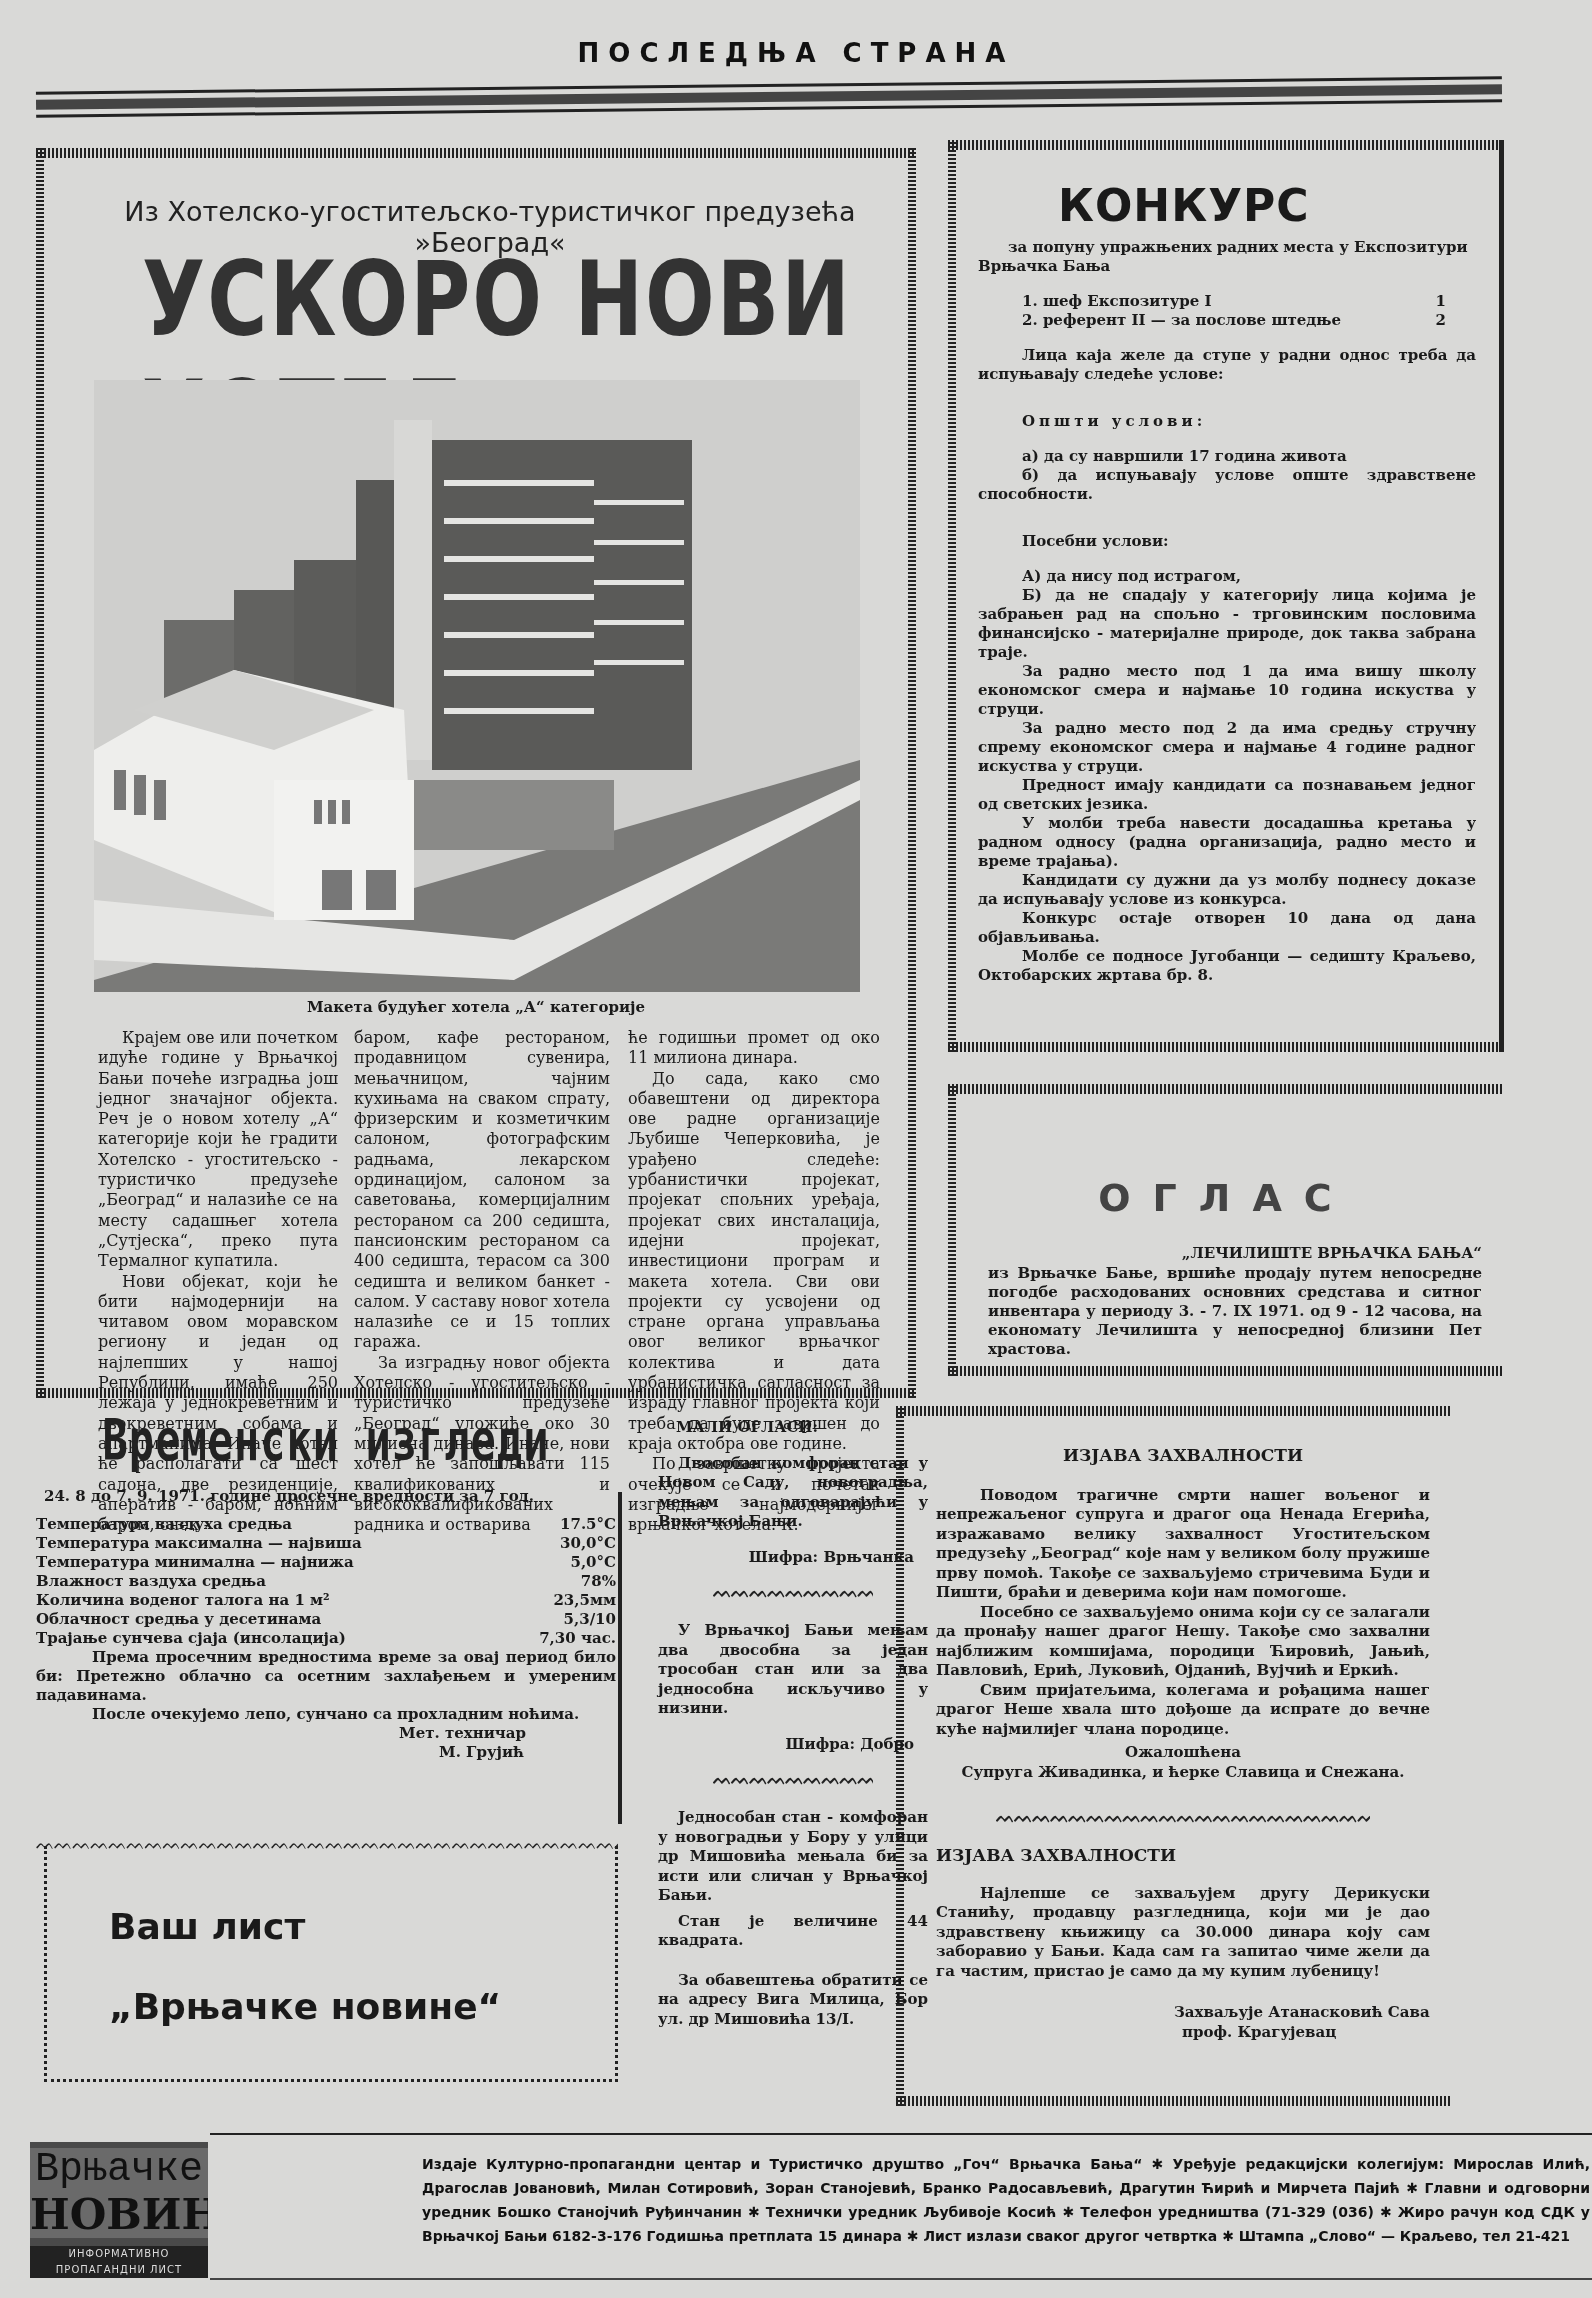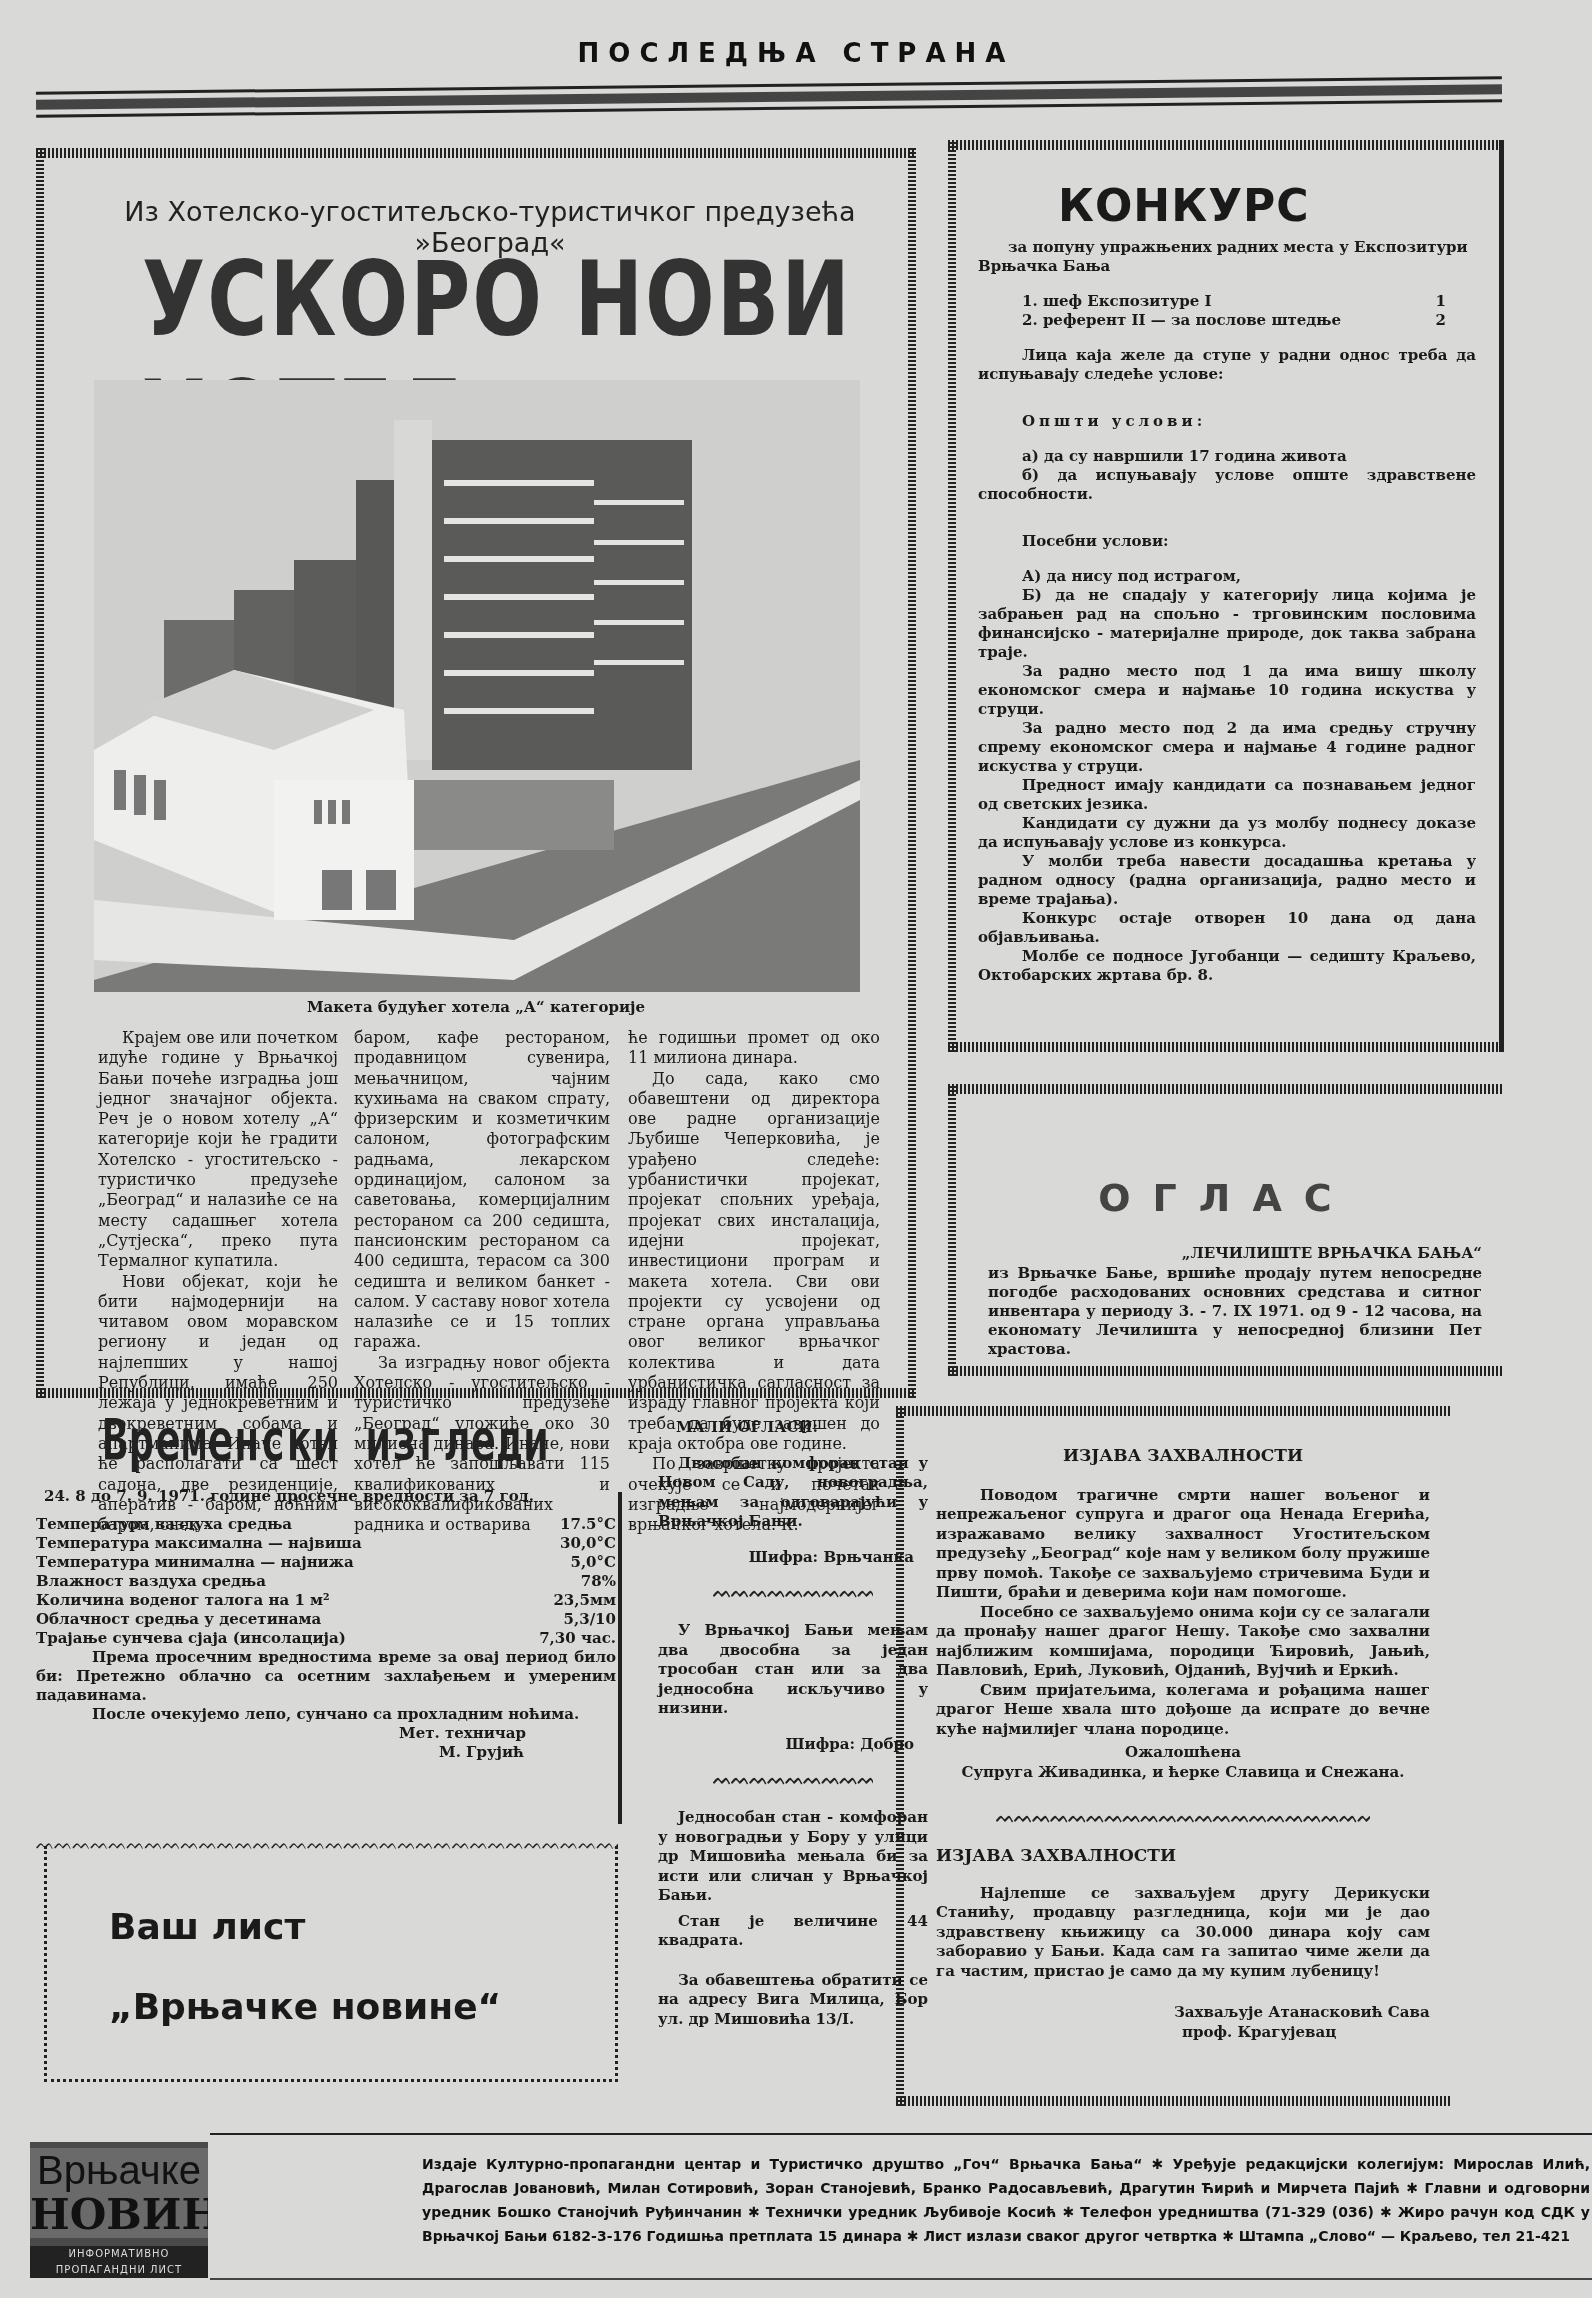--- a/index.html
+++ b/index.html
@@ -82,21 +82,21 @@
   
   #mali { left: 658px; top: 1418px; width: 270px; font-weight: 700; font-size: 15px; line-height: 19.5px; }
   .m-title { font-size: 15px; margin-bottom: 16px; margin-left: 18px; }
   .m-ad { text-align: justify; text-indent: 20px; }
   .m-code { text-align: right; margin: 16px 14px 16px 0; }
   .m-wave { margin: 10px auto 20px; width: 160px; }
 
   
   .f-logo { position: absolute; left: 30px; top: 2142px; width: 178px; height: 136px; background: #4a4a4a;
     color: #1a1a1a; text-align: center; overflow: hidden; }
-  .f-logo .l1 { font-family: Liberation Sans, sans-serif; font-size: 40px; line-height: 44px; margin-top: 6px; color: #111; background: #6a6a6a; }
+  .f-logo .l1 { font-family: Liberation Mono, monospace; font-size: 40px; line-height: 44px; margin-top: 6px; color: #111; background: #6a6a6a; }
   .f-logo .l2 { font-family: "DejaVu Serif", serif; font-size: 42px; line-height: 46px; font-weight: 700; color: #111; background: #6a6a6a; }
   .f-logo .l3 { font-family: "DejaVu Sans", sans-serif; font-size: 10px; color: #ddd; background: #222; margin-top: 8px; line-height: 16px; letter-spacing: 1px; }
   .f-rule-top { position: absolute; left: 210px; top: 2133px; width: 1382px; height: 2px; background: #222; }
   .f-rule-bot { position: absolute; left: 210px; top: 2278px; width: 1382px; height: 2px; background: #444; }
   .f-text { position: absolute; left: 422px; top: 2152px; width: 1168px; font-family: "DejaVu Sans", sans-serif;
     font-weight: 700; font-size: 14px; line-height: 24px; text-align: justify; color: #111; }
 </style>
 </head>
 <body>
 
@@ -190,22 +190,22 @@
     <div class="gap"></div>
     <div class="ind">а) да су навршили 17 година живота</div>
     <div class="ind">б) да испуњавају услове опште здравствене способности.</div>
     <div class="k-section">Посебни услови:</div>
     <div class="gap"></div>
     <div class="ind">А) да нису под истрагом,</div>
     <div class="ind">Б) да не спадају у категорију лица којима је забрањен рад на спољно - трговинским пословима финансијско - материјалне природе, док таква забрана траје.</div>
     <div class="ind">За радно место под 1 да има вишу школу економског смера и најмање 10 година искуства у струци.</div>
     <div class="ind">За радно место под 2 да има средњу стручну спрему економског смера и најмање 4 године радног искуства у струци.</div>
     <div class="ind">Предност имају кандидати са познавањем једног од светских језика.</div>
+    <div class="ind">У молби треба навести досадашња кретања у радном односу (радна организација, радно место и време трајања).</div>
     <div class="ind">Кандидати су дужни да уз молбу поднесу доказе да испуњавају услове из конкурса.</div>
-    <div class="ind">У молби треба навести досадашња кретања у радном односу (радна организација, радно место и време трајања).</div>
     <div class="ind">Конкурс остаје отворен 10 дана од дана објављивања.</div>
     <div class="ind">Молбе се подносе Југобанци — седишту Краљево, Октобарских жртава бр. 8.</div>
   </div>
 </div>
 
 <div class="box" id="oglas">
   <div class="bt hatch-h"></div>
   <div class="bb hatch-h"></div>
   <div class="bl hatch-v"></div>
   <div class="o-title">ОГЛАС</div>

